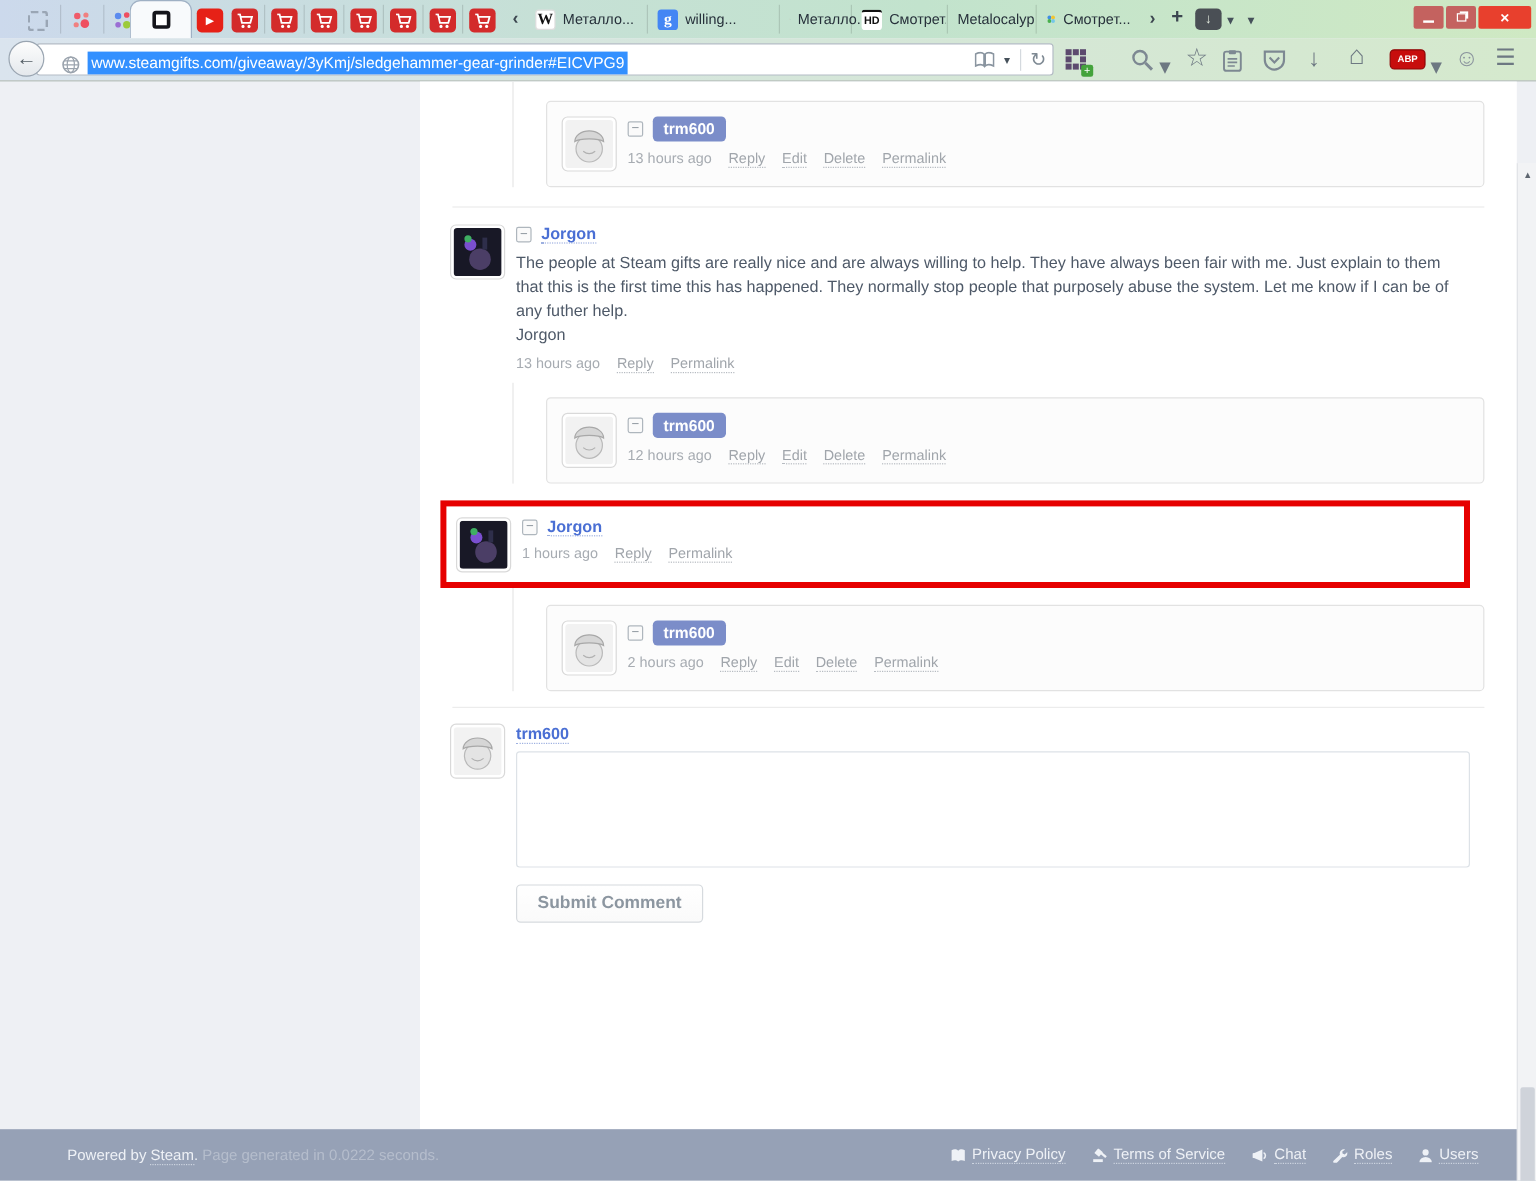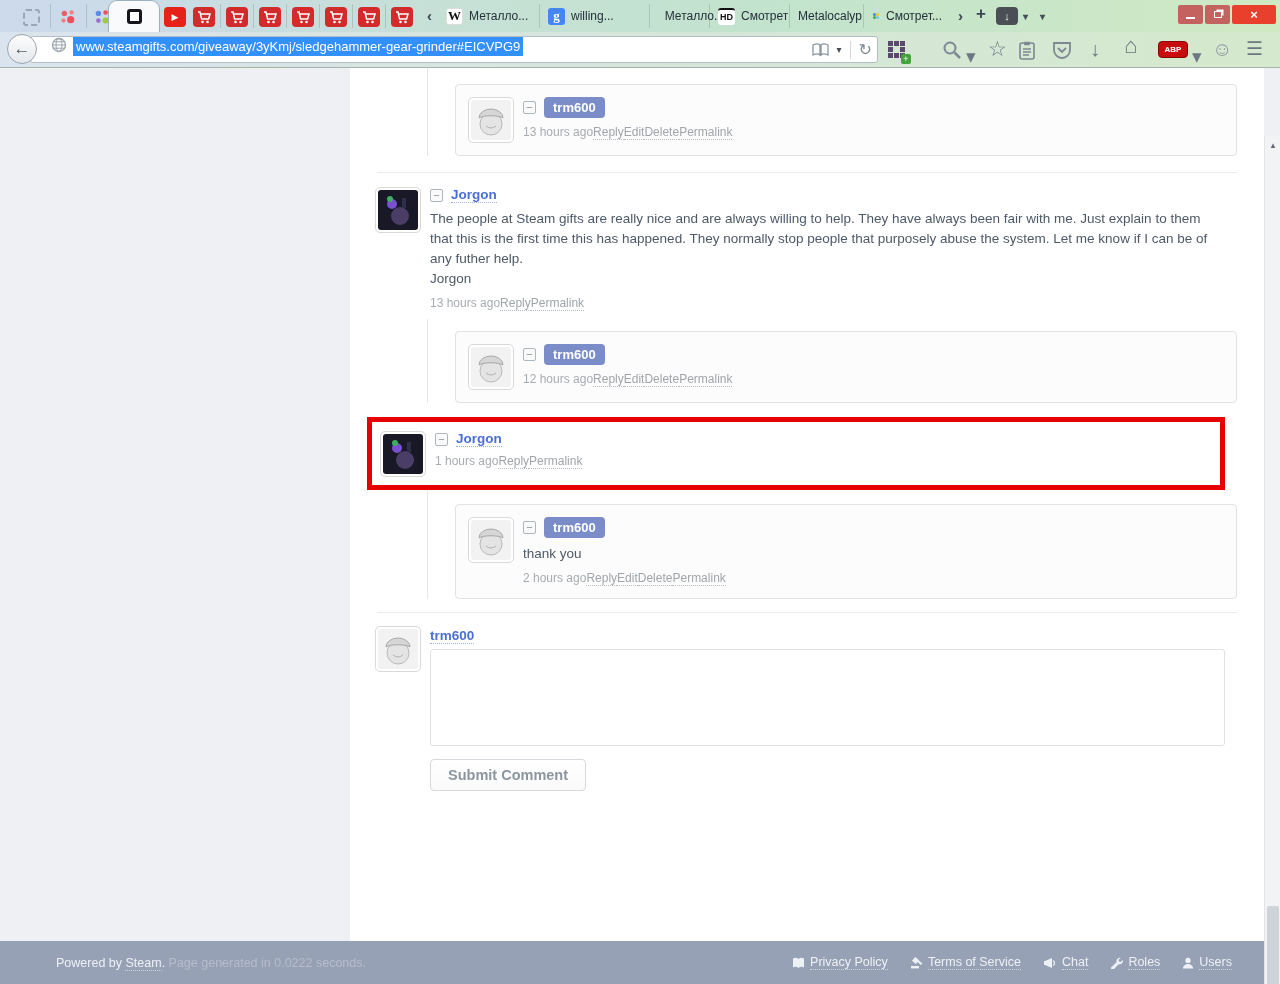--- a/index.html
+++ b/index.html
@@ -38,21 +38,21 @@
   .restore-glyph { width:8px; height:7px; border:1px solid #fff; box-shadow:2px -2px 0 -0.5px #fff; }
   .min-glyph { width:9px; height:2px; background:#fff; margin-top:6px; }
 
   .navbar { position:absolute; top:32px; left:0; width:1280px; height:36px;
     background:linear-gradient(90deg,#dae4ee 0%,#d5e6da 50%,#d5e9cd 100%);
     border-bottom:1px solid #a9b3ab; }
   .backbtn { position:absolute; left:7px; top:2px; width:30px; height:30px; border-radius:50%;
     background:linear-gradient(#fdfdfd,#e4e8ec); border:1px solid #9aa5b1; color:#555e66;
     display:flex; align-items:center; justify-content:center; font-size:17px; font-weight:bold; z-index:2;}
   .urlbar { position:absolute; left:30px; top:4px; width:848px; height:27px; background:#fff;
-    border:1px solid #b4bcc5; border-radius:3px; display:flex; align-items:flex-start; padding-left:12px; }
+    border:1px solid #b4bcc5; border-radius:3px; display:flex; align-items:flex-end; padding-left:12px; }
   .url-sel { background:#3390ff; color:#fff; font-size:13px; padding:2px 3px; margin-left:6px;
     white-space:nowrap; overflow:hidden; max-width:700px; }
   .url-right { position:absolute; right:5px; top:0; height:25px; display:flex; align-items:center; gap:8px; color:#7e8993; }
   .nav-ico { position:absolute; top:7px; color:#6d7882; font-size:19px; line-height:20px; text-align:center; }
   .abp { position:absolute; top:9px; width:30px; height:17px; background:#c70d0d; border-radius:4px;
     color:#fff; font-size:8px; font-weight:bold; display:flex; align-items:center; justify-content:center;
     border:1px solid #8d0606; }
   .qr { position:absolute; left:888px; top:9px; width:19px; height:19px;
     display:grid; grid-template-columns:repeat(3,5px); grid-template-rows:repeat(3,5px); gap:1px; }
   .qr span { background:#5c4a6e; }
@@ -73,21 +73,21 @@
   .avatar-frame svg { width:40px; height:40px; border-radius:3px; display:block; }
   .c-body { flex:1; min-width:0; }
   .c-head { display:flex; align-items:center; gap:8px; margin-bottom:6px; }
   .collapse { width:13px; height:13px; border:1px solid #aeb6bd; border-radius:2px; color:#8a939c;
     font-size:11px; line-height:11px; text-align:center; background:#fafafa; }
   .uname-badge { background:#7b8dc9; color:#fff; font-weight:bold; font-size:13px;
     padding:3px 9px; border-radius:4px; }
   .uname-link { color:#4a6fd4; font-weight:bold; font-size:13.5px; text-decoration:none;
     border-bottom:1px dotted #9db0e0; }
   .c-text { color:#4e5968; font-size:13.5px; line-height:20px; }
-  .c-meta { margin-top:7px; font-size:12px; color:#a7acb2; display:flex; }
+  .c-meta { margin-top:7px; font-size:12px; color:#a7acb2; display:flex; gap:14px; }
   .c-meta a { color:#a0a5ab; text-decoration:none; border-bottom:1px dotted #b6bbc1; }
 
   .redbox { margin:14px 39px 0 17px; border:5px solid #e60000; padding:9px 10px 8px 8px; }
 
   .results { margin:11px 0 0 27px; color:#82888f; font-size:12.5px; font-style:italic; }
 
   .form-row { display:flex; gap:9px; margin:13px 39px 0 25px; }
   .form-col { flex:1; }
   .form-ta { width:795px; height:97px; margin-top:5px; border:1px solid #dde2e7; border-radius:3px;
     resize:none; background:#fff; }
@@ -456,21 +456,20 @@
                 <circle cx="20" cy="24" r="11" fill="#e4e4e4" stroke="#b9b9b9"></circle>
                 <path d="M8 18a12 9 0 0 1 24 0c-4-3-20-3-24 0z" fill="#d6d6d6" stroke="#a8a8a8"></path>
                 <path d="M15 26q5 4 10 0" fill="none" stroke="#b0b0b0"></path>
               </svg>
           </div>
           <div class="c-body">
             <div class="c-head">
               <span class="collapse">−</span>
               <span class="uname-badge">trm600</span>
             </div>
-            <div class="c-text">thank you</div>
             <div class="c-meta">
               <span>2 hours ago</span>
               <a href="#">Reply</a>
               <a href="#">Edit</a>
               <a href="#">Delete</a>
               <a href="#">Permalink</a>
             </div>
           </div>
         </div>
       </div>

